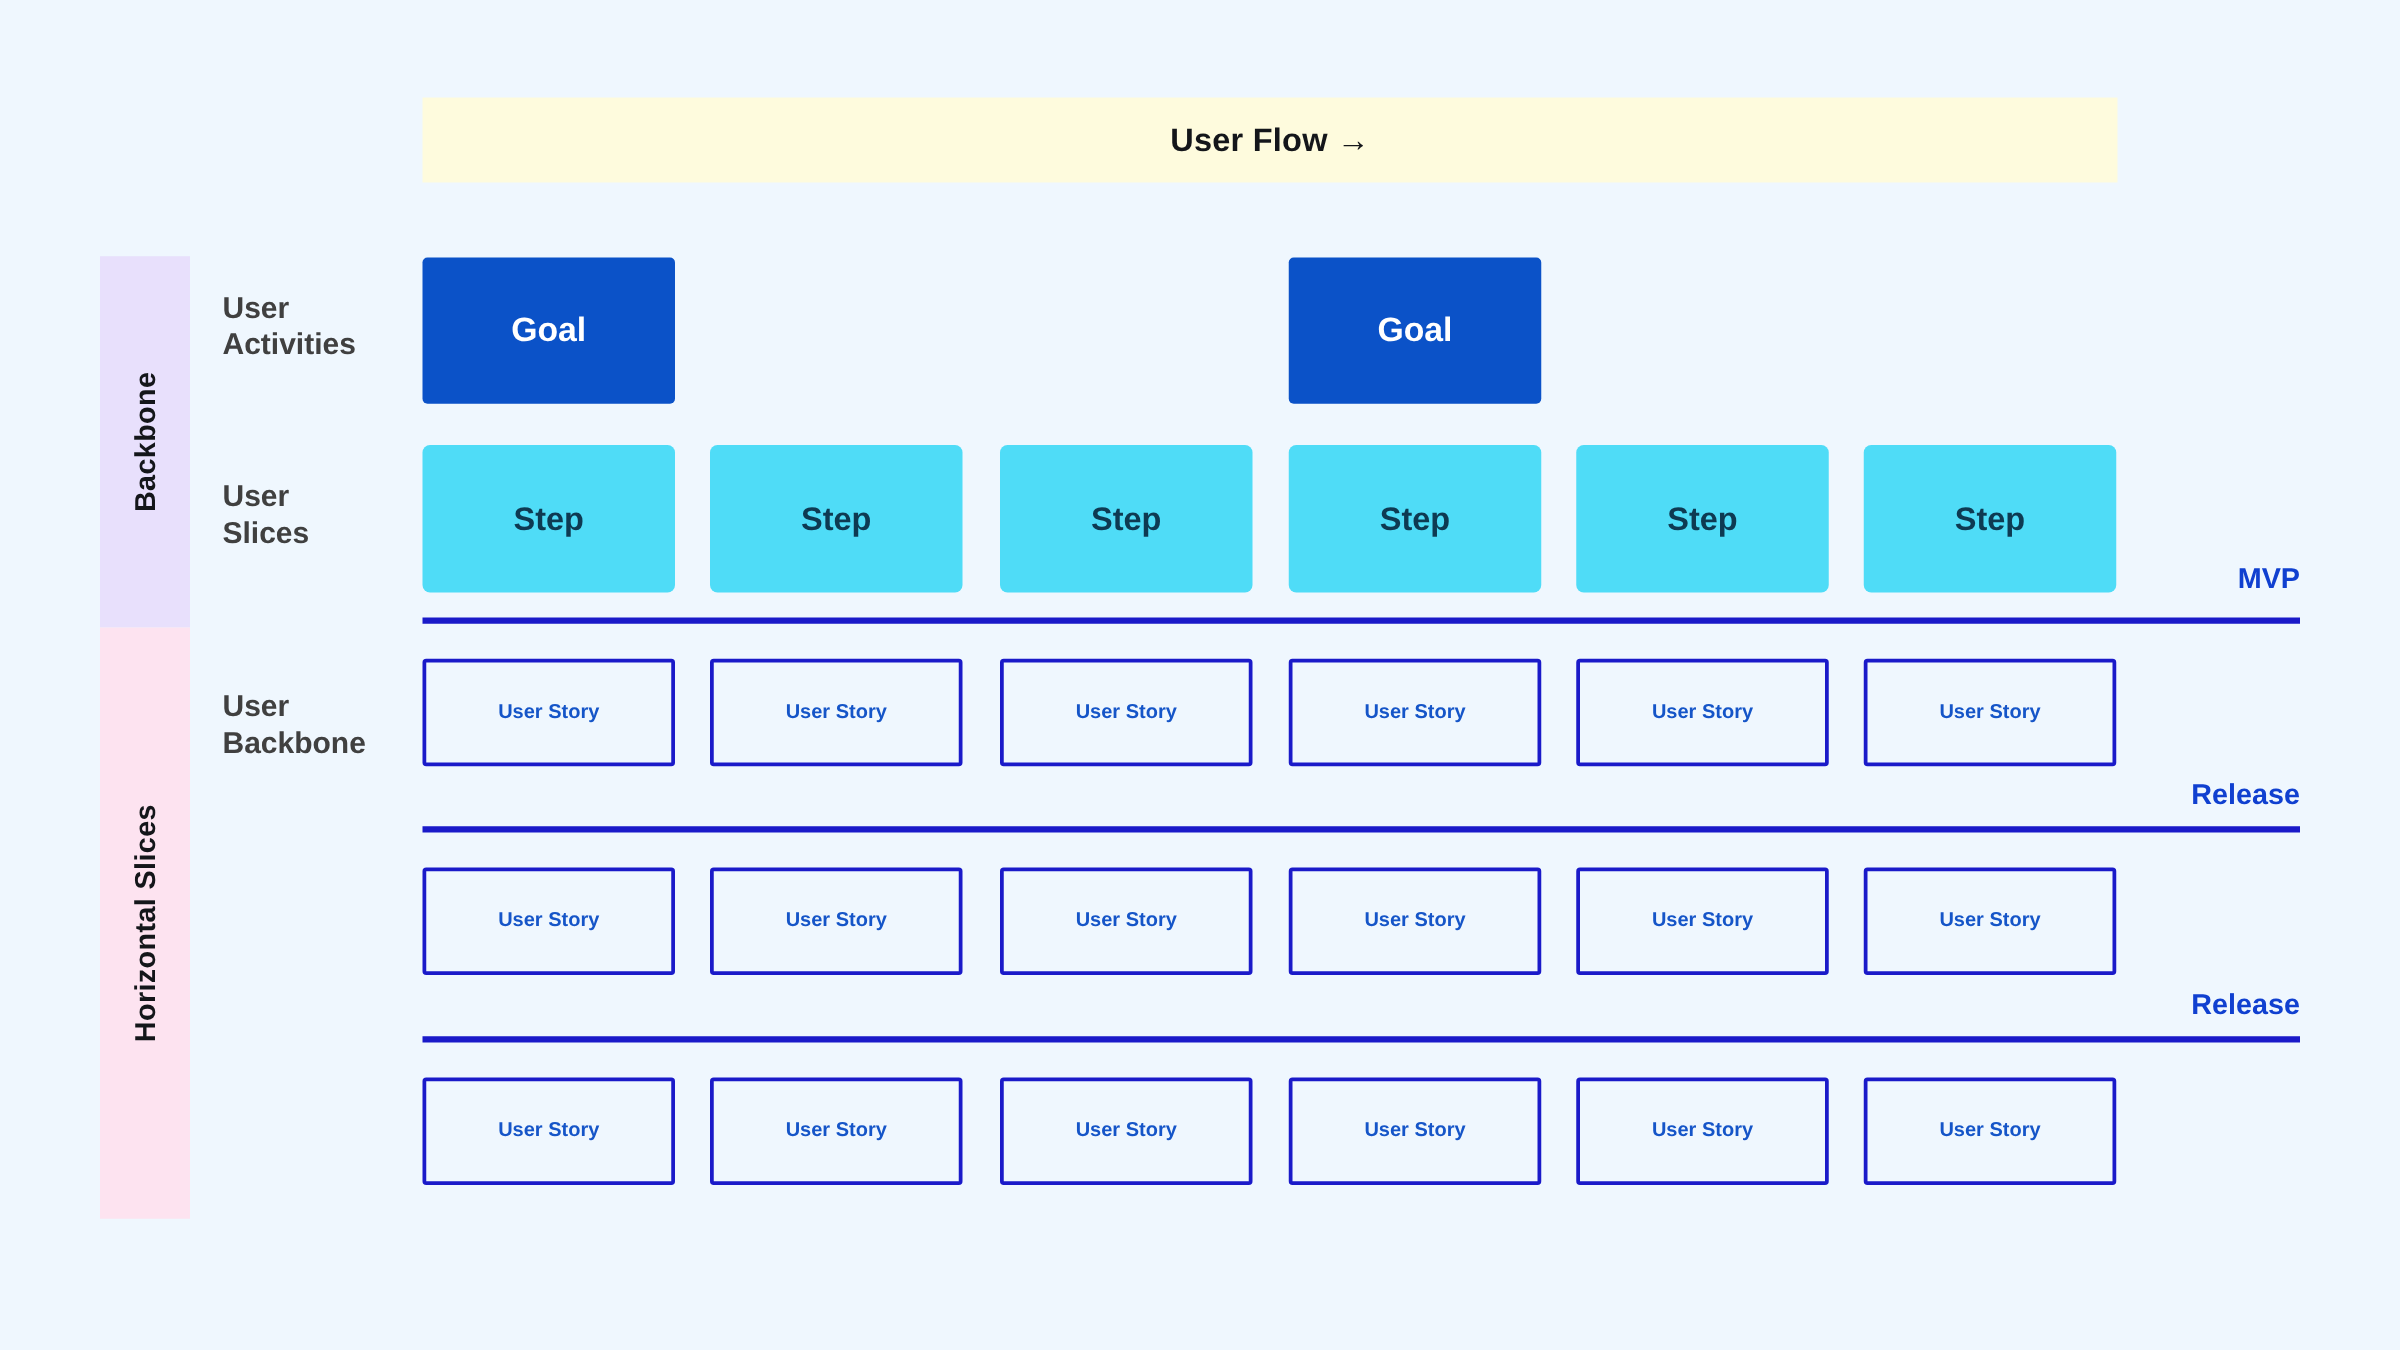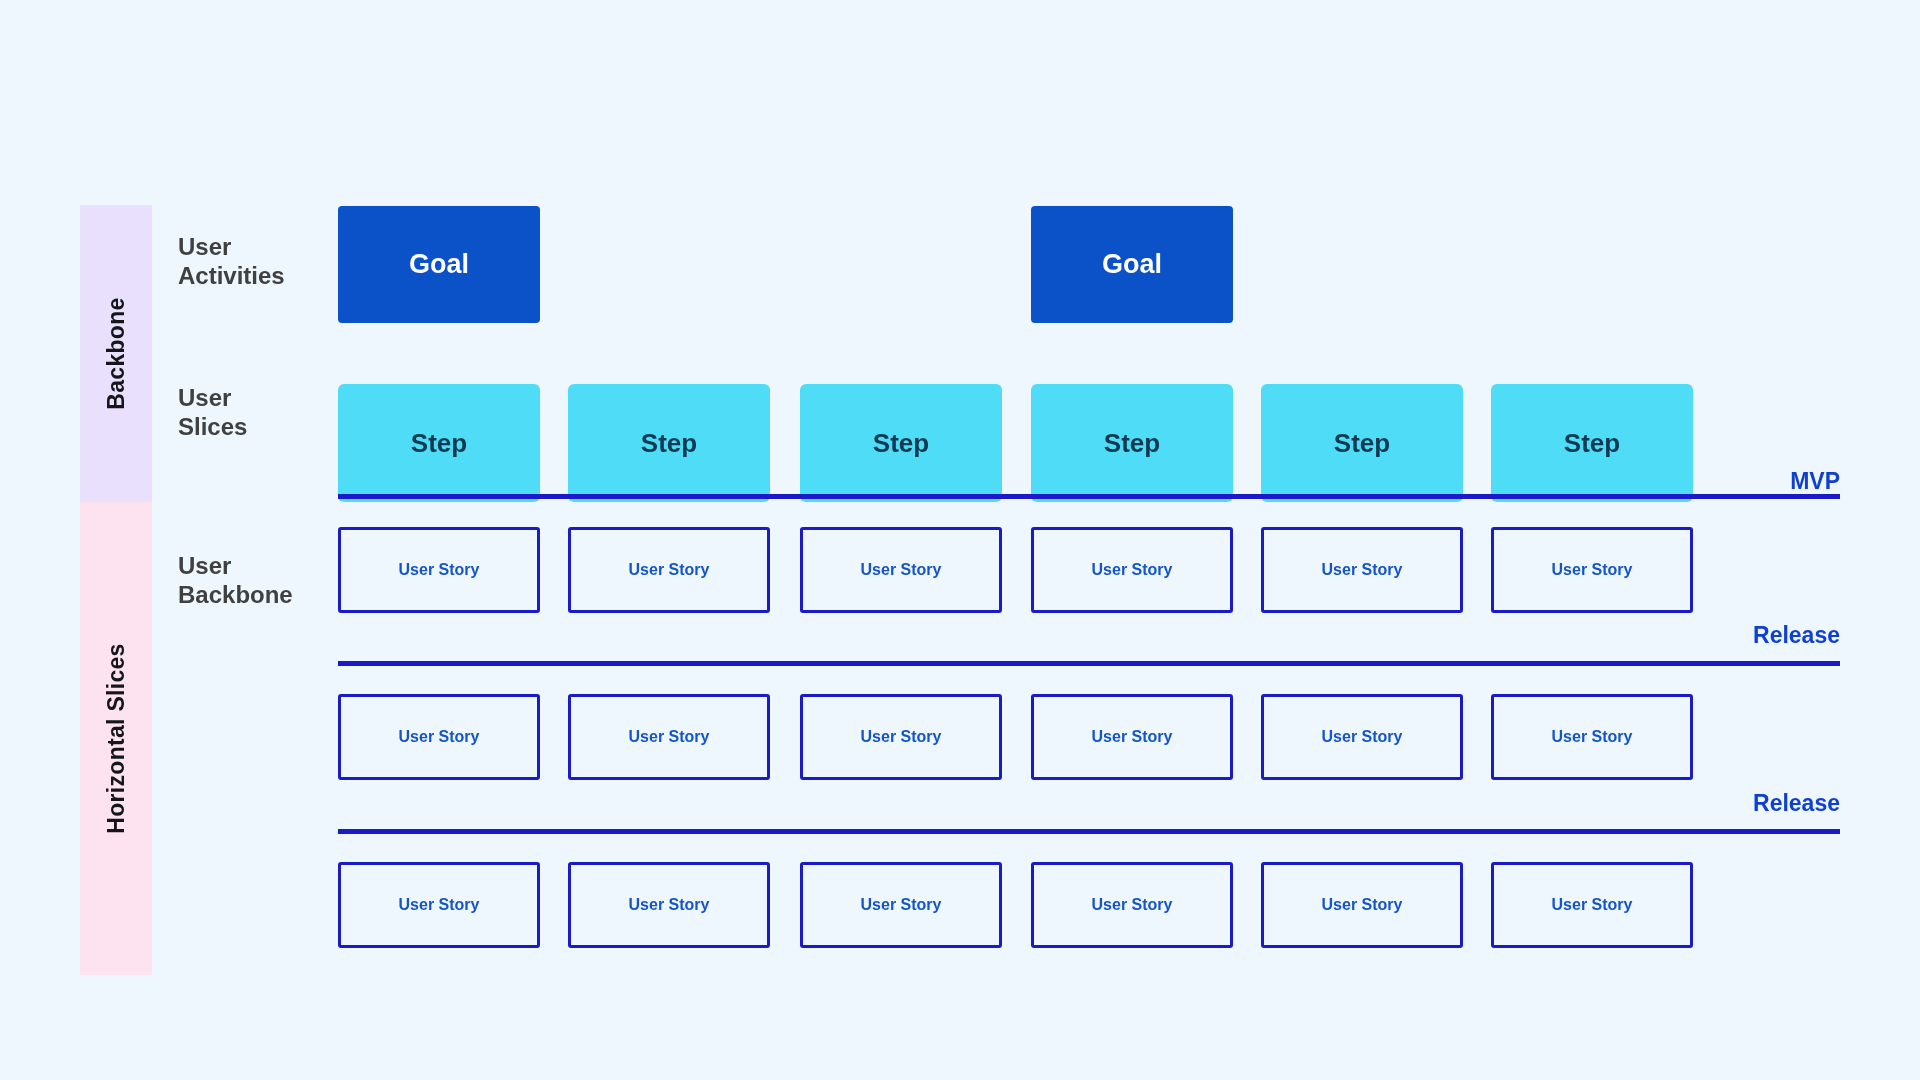--- a/index.html
+++ b/index.html
@@ -91,21 +91,20 @@
   }
 
   .step-card {
     top: 356px;
     height: 118px;
     background: #4fdcf7;
     border-radius: 6px;
     color: #0e3a52;
     font-size: 26px;
     font-weight: bold;
-    margin-top: 28px;
   }
 
   .story-card {
     height: 86px;
     background: transparent;
     border: 3px solid #1a1ac9;
     border-radius: 3px;
     color: #1555c8;
     font-size: 16px;
     font-weight: bold;
@@ -127,20 +126,23 @@
     color: #1040d0;
     white-space: nowrap;
     text-align: right;
   }
 </style>
 </head>
 <body>
 
 <div id="canvas">
 
+  <div class="flow-banner">
+    <span class="flow-banner-label">User Flow →</span>
+  </div>
 
   <div class="strip strip-backbone">
     <span class="strip-label">Backbone</span>
   </div>
   <div class="strip strip-slices">
     <span class="strip-label">Horizontal Slices</span>
   </div>
 
   <div class="row-label row-label-activities">
     <div>User</div>
@@ -174,21 +176,21 @@
       <div class="card step-card" style="left: 1031px; width: 202px;">
         <span>Step</span>
       </div>
       <div class="card step-card" style="left: 1261px; width: 202px;">
         <span>Step</span>
       </div>
       <div class="card step-card" style="left: 1491px; width: 202px;">
         <span>Step</span>
       </div>
       <div class="divider" style="left: 338px; top: 494px; width: 1502px;"></div>
-      <div class="divider-label" style="top: 468px; left: 1580px; width: 260px;">MVP</div>
+      <div class="divider-label" style="top: 449px; left: 1580px; width: 260px;">MVP</div>
       <div class="divider" style="left: 338px; top: 661px; width: 1502px;"></div>
       <div class="divider-label" style="top: 622px; left: 1580px; width: 260px;">Release</div>
       <div class="divider" style="left: 338px; top: 829px; width: 1502px;"></div>
       <div class="divider-label" style="top: 790px; left: 1580px; width: 260px;">Release</div>
       <div class="card story-card" style="left: 338px; top: 527px; width: 202px;">
         <span>User Story</span>
       </div>
       <div class="card story-card" style="left: 568px; top: 527px; width: 202px;">
         <span>User Story</span>
       </div>

